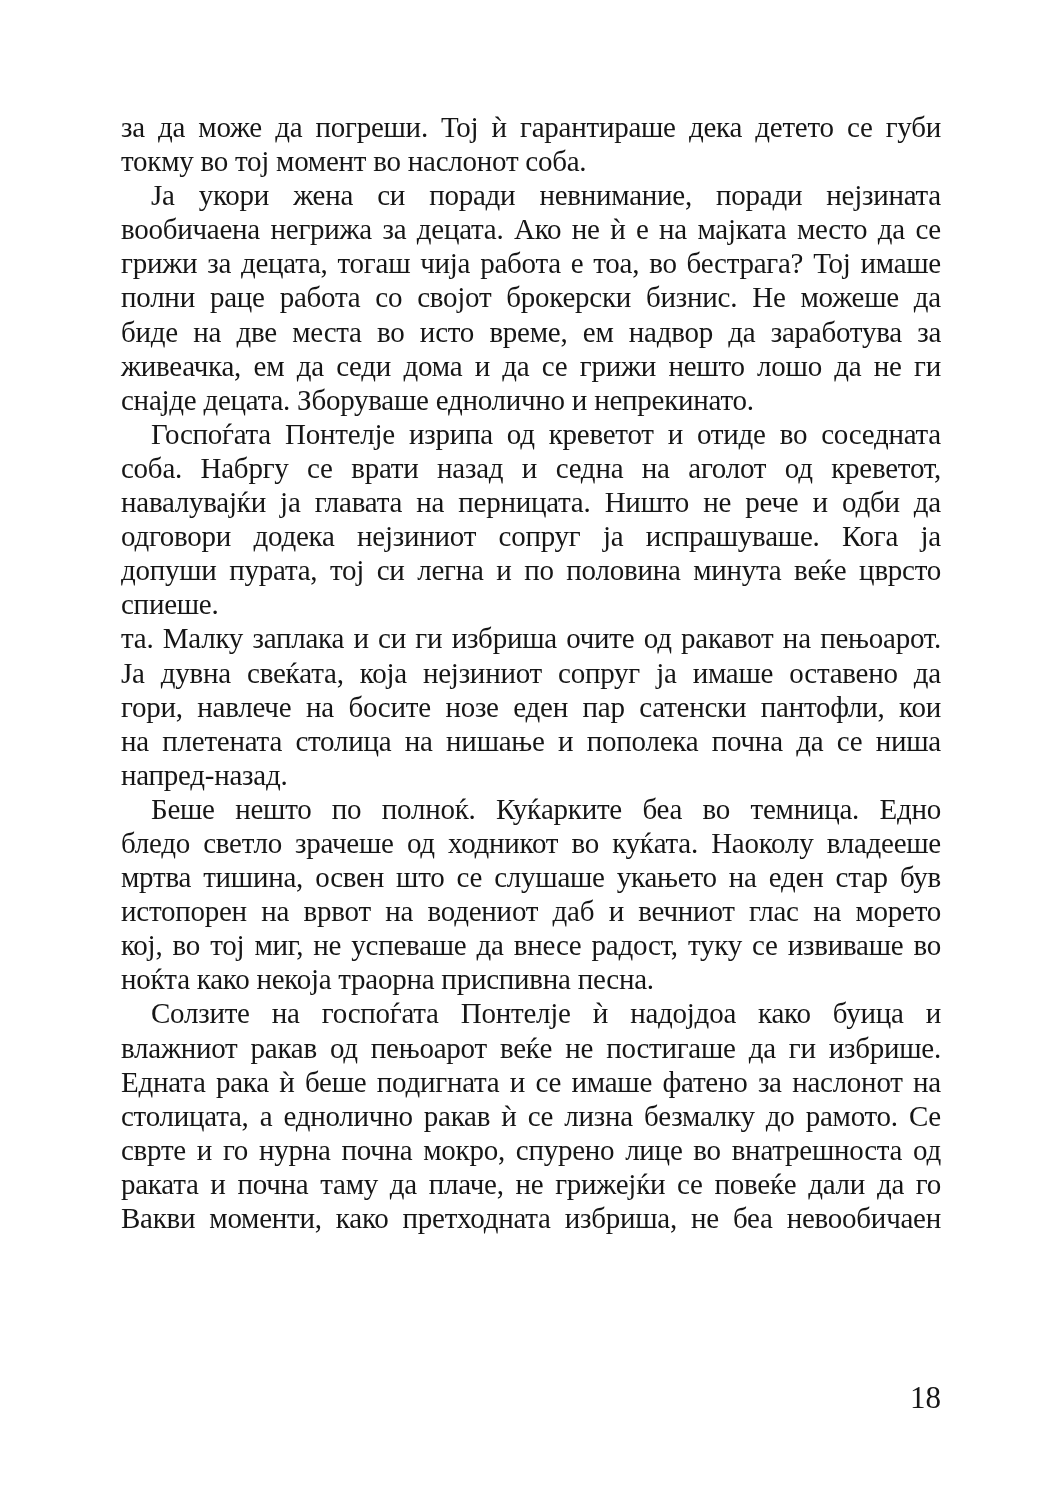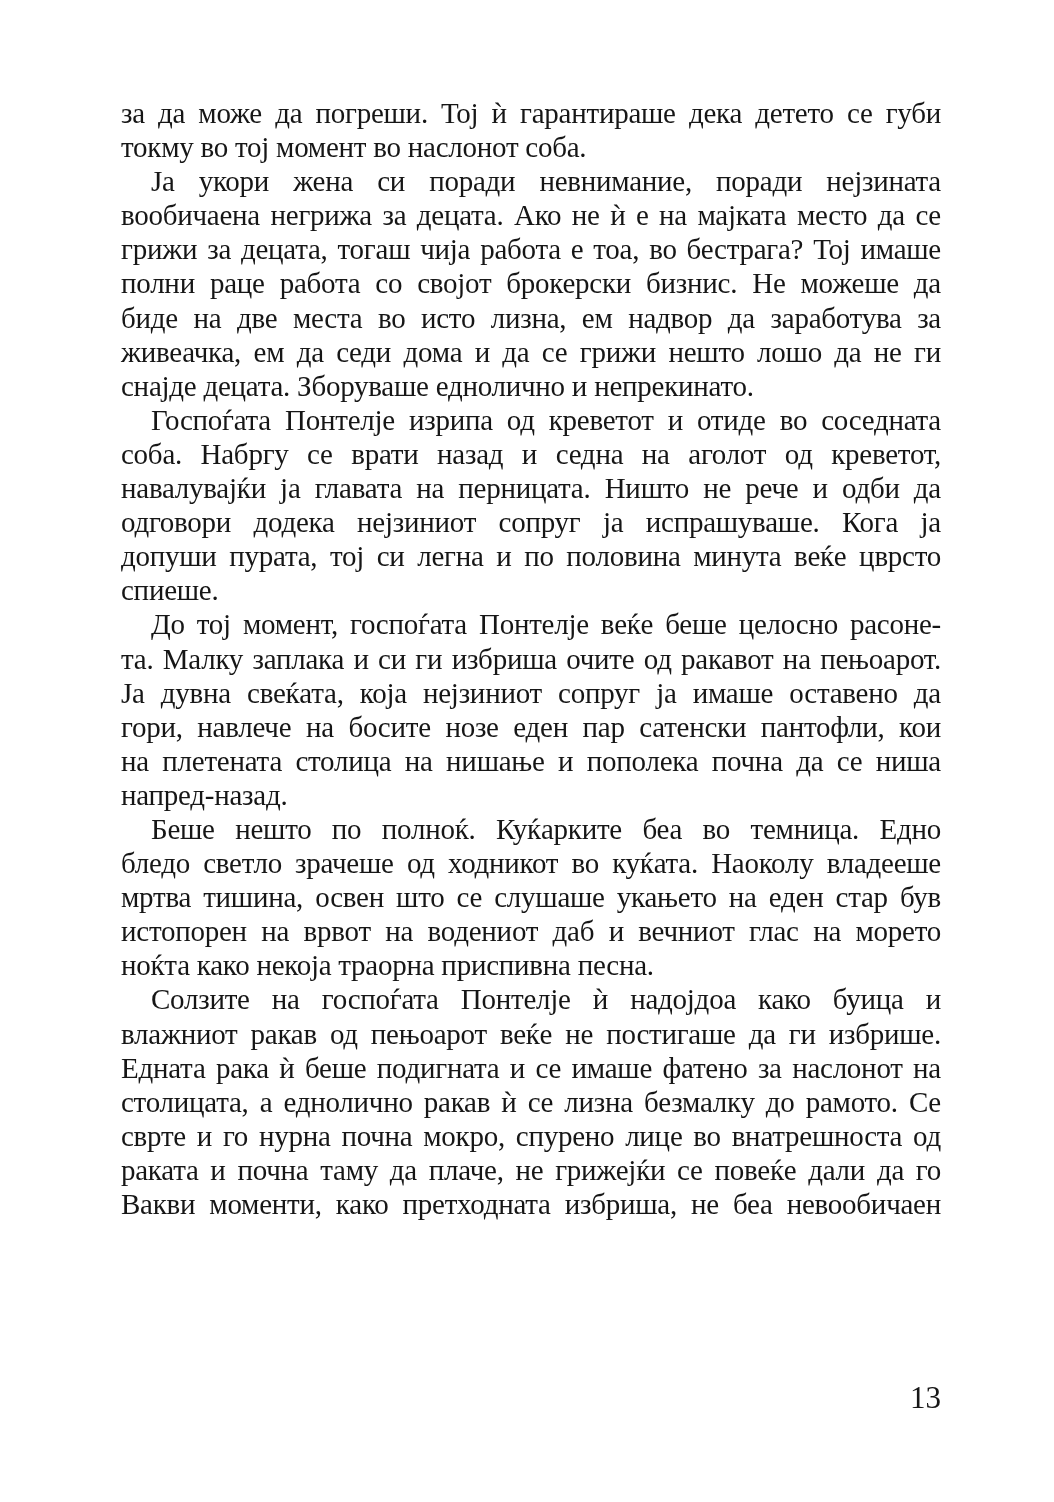--- a/index.html
+++ b/index.html
@@ -15,21 +15,21 @@
     font-family: "Liberation Serif", "DejaVu Serif", serif;
   }
   .page {
     position: absolute;
     inset: 0;
     background: #ffffff;
   }
   .text-block {
     position: absolute;
     left: 121px;
-    top: 96px;
+    top: 110px;
     width: 820px;
     color: #161616;
     font-size: 29px;
     line-height: 34.1px;
     letter-spacing: -0.25px;
   }
   .line {
     text-align: justify;
     text-align-last: justify;
     white-space: normal;
@@ -56,42 +56,42 @@
 <body>
 
 <div class="page">
   <main class="text-block" id="text-block">
       <div class="line">за да може да погреши. Тој ѝ гарантираше дека детето се губи</div>
       <div class="line para-end">токму во тој момент во наслонот соба.</div>
       <div class="line indent">Ја укори жена си поради невнимание, поради нејзината</div>
       <div class="line">вообичаена негрижа за децата. Ако не ѝ е на мајката место да се</div>
       <div class="line">грижи за децата, тогаш чија работа е тоа, во бестрага? Тој имаше</div>
       <div class="line">полни раце работа со својот брокерски бизнис. Не можеше да</div>
-      <div class="line">биде на две места во исто лизна, ем надвор да заработува за</div>
+      <div class="line">биде на две места во исто време, ем надвор да заработува за</div>
       <div class="line">живеачка, ем да седи дома и да се грижи нешто лошо да не ги</div>
       <div class="line para-end">снајде децата. Зборуваше еднолично и непрекинато.</div>
       <div class="line indent">Госпоѓата Понтелје изрипа од креветот и отиде во соседната</div>
       <div class="line">соба. Набргу се врати назад и седна на аголот од креветот,</div>
       <div class="line">навалувајќи ја главата на перницата. Ништо не рече и одби да</div>
       <div class="line">одговори додека нејзиниот сопруг ја испрашуваше. Кога ја</div>
       <div class="line">допуши пурата, тој си легна и по половина минута веќе цврсто</div>
       <div class="line para-end">спиеше.</div>
-      <div class="line indent">До тој момент, госпоѓата Понтелје веќе беше целосно расоне-</div>
       <div class="line">та. Малку заплака и си ги избриша очите од ракавот на пењоарот.</div>
       <div class="line">Ја дувна свеќата, која нејзиниот сопруг ја имаше оставено да</div>
       <div class="line">гори, навлече на босите нозе еден пар сатенски пантофли, кои</div>
       <div class="line">на плетената столица на нишање и пополека почна да се ниша</div>
       <div class="line para-end">напред-назад.</div>
       <div class="line indent">Беше нешто по полноќ. Куќарките беа во темница. Едно</div>
       <div class="line">бледо светло зрачеше од ходникот во куќата. Наоколу владееше</div>
       <div class="line">мртва тишина, освен што се слушаше укањето на еден стар був</div>
       <div class="line">истопорен на врвот на водениот даб и вечниот глас на морето</div>
+      <div class="line">кој, во тој миг, не успеваше да внесе радост, туку се извиваше во</div>
       <div class="line para-end">ноќта како некоја траорна приспивна песна.</div>
       <div class="line indent">Солзите на госпоѓата Понтелје ѝ надојдоа како буица и</div>
       <div class="line">влажниот ракав од пењоарот веќе не постигаше да ги избрише.</div>
       <div class="line">Едната рака ѝ беше подигната и се имаше фатено за наслонот на</div>
       <div class="line">столицата, а еднолично ракав ѝ се лизна безмалку до рамото. Се</div>
       <div class="line">сврте и го нурна почна мокро, спурено лице во внатрешноста од</div>
       <div class="line">раката и почна таму да плаче, не грижејќи се повеќе дали да го</div>
       <div class="line">Вакви моменти, како претходната избриша, не беа невообичаен</div>
     </main>
-  <div class="page-number">13</div>
+  <div class="page-number">18</div>
 </div>
 
 </body></html>

